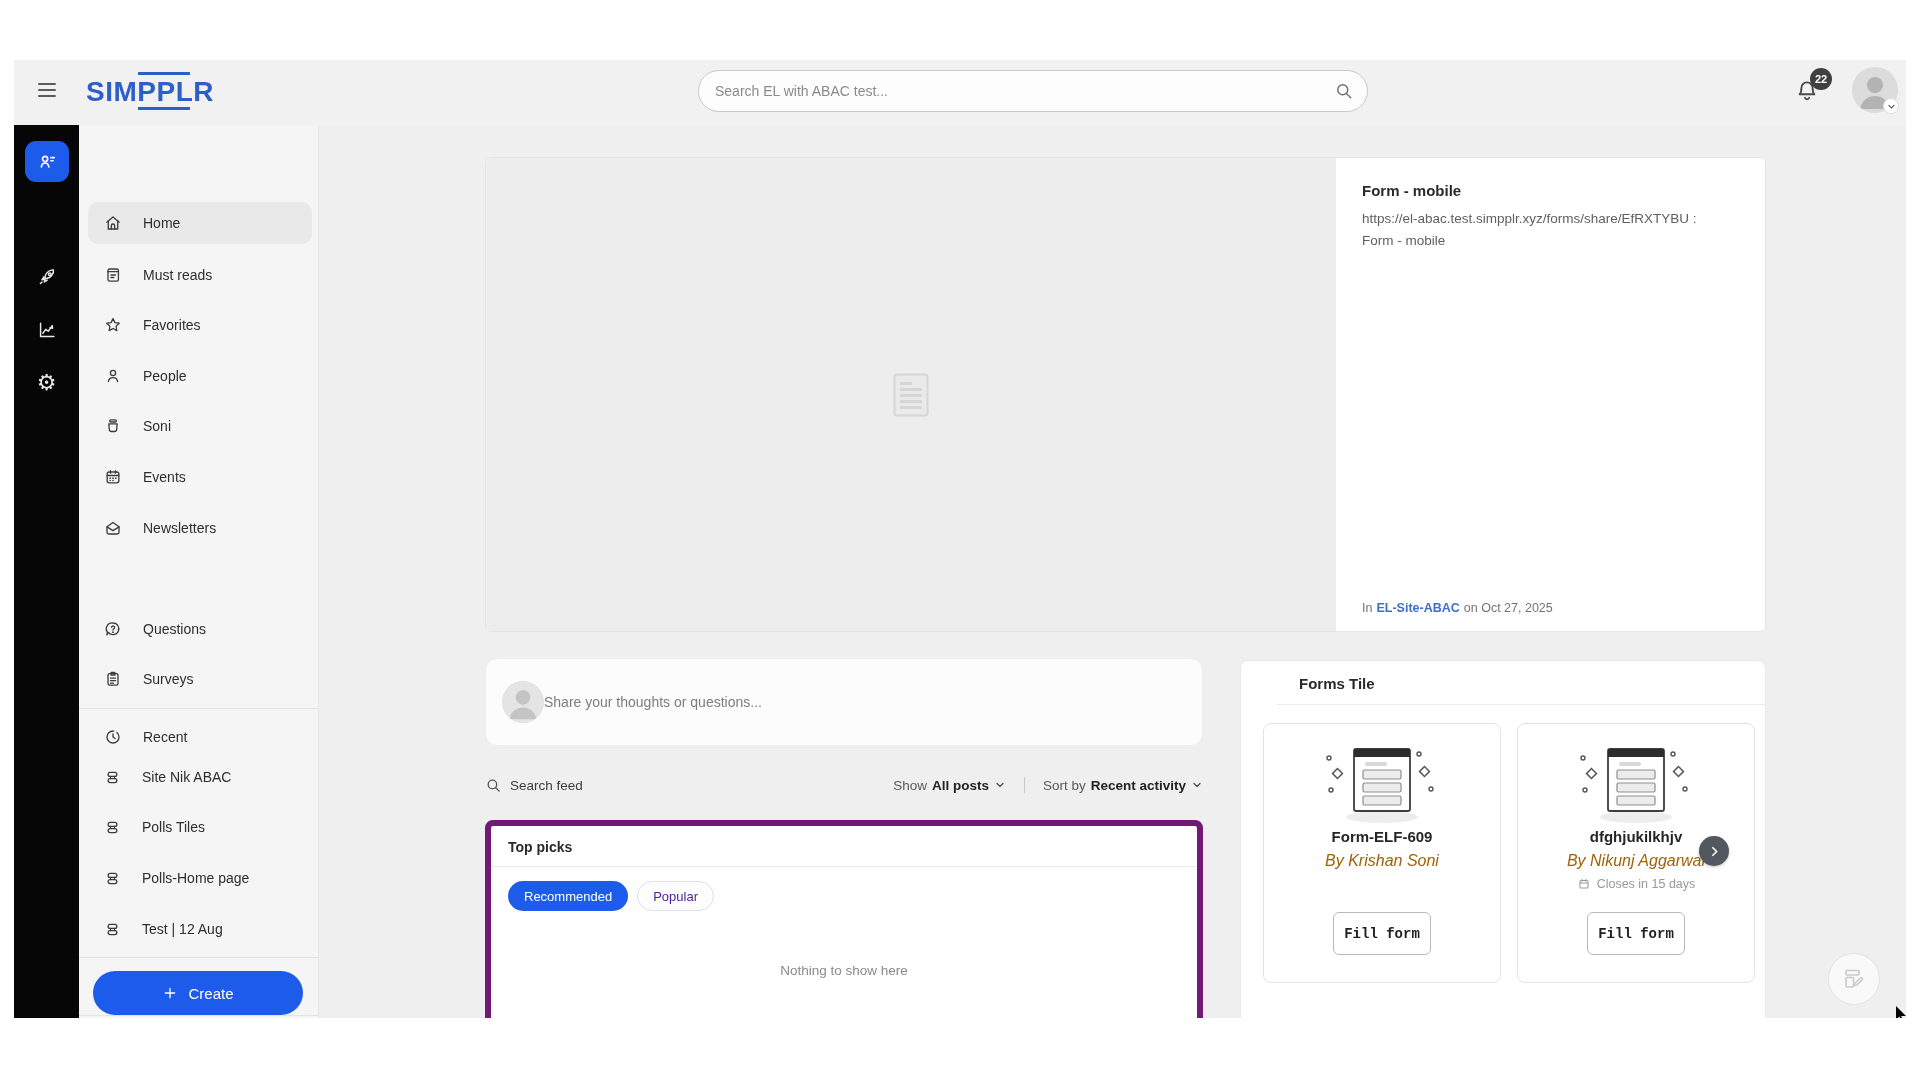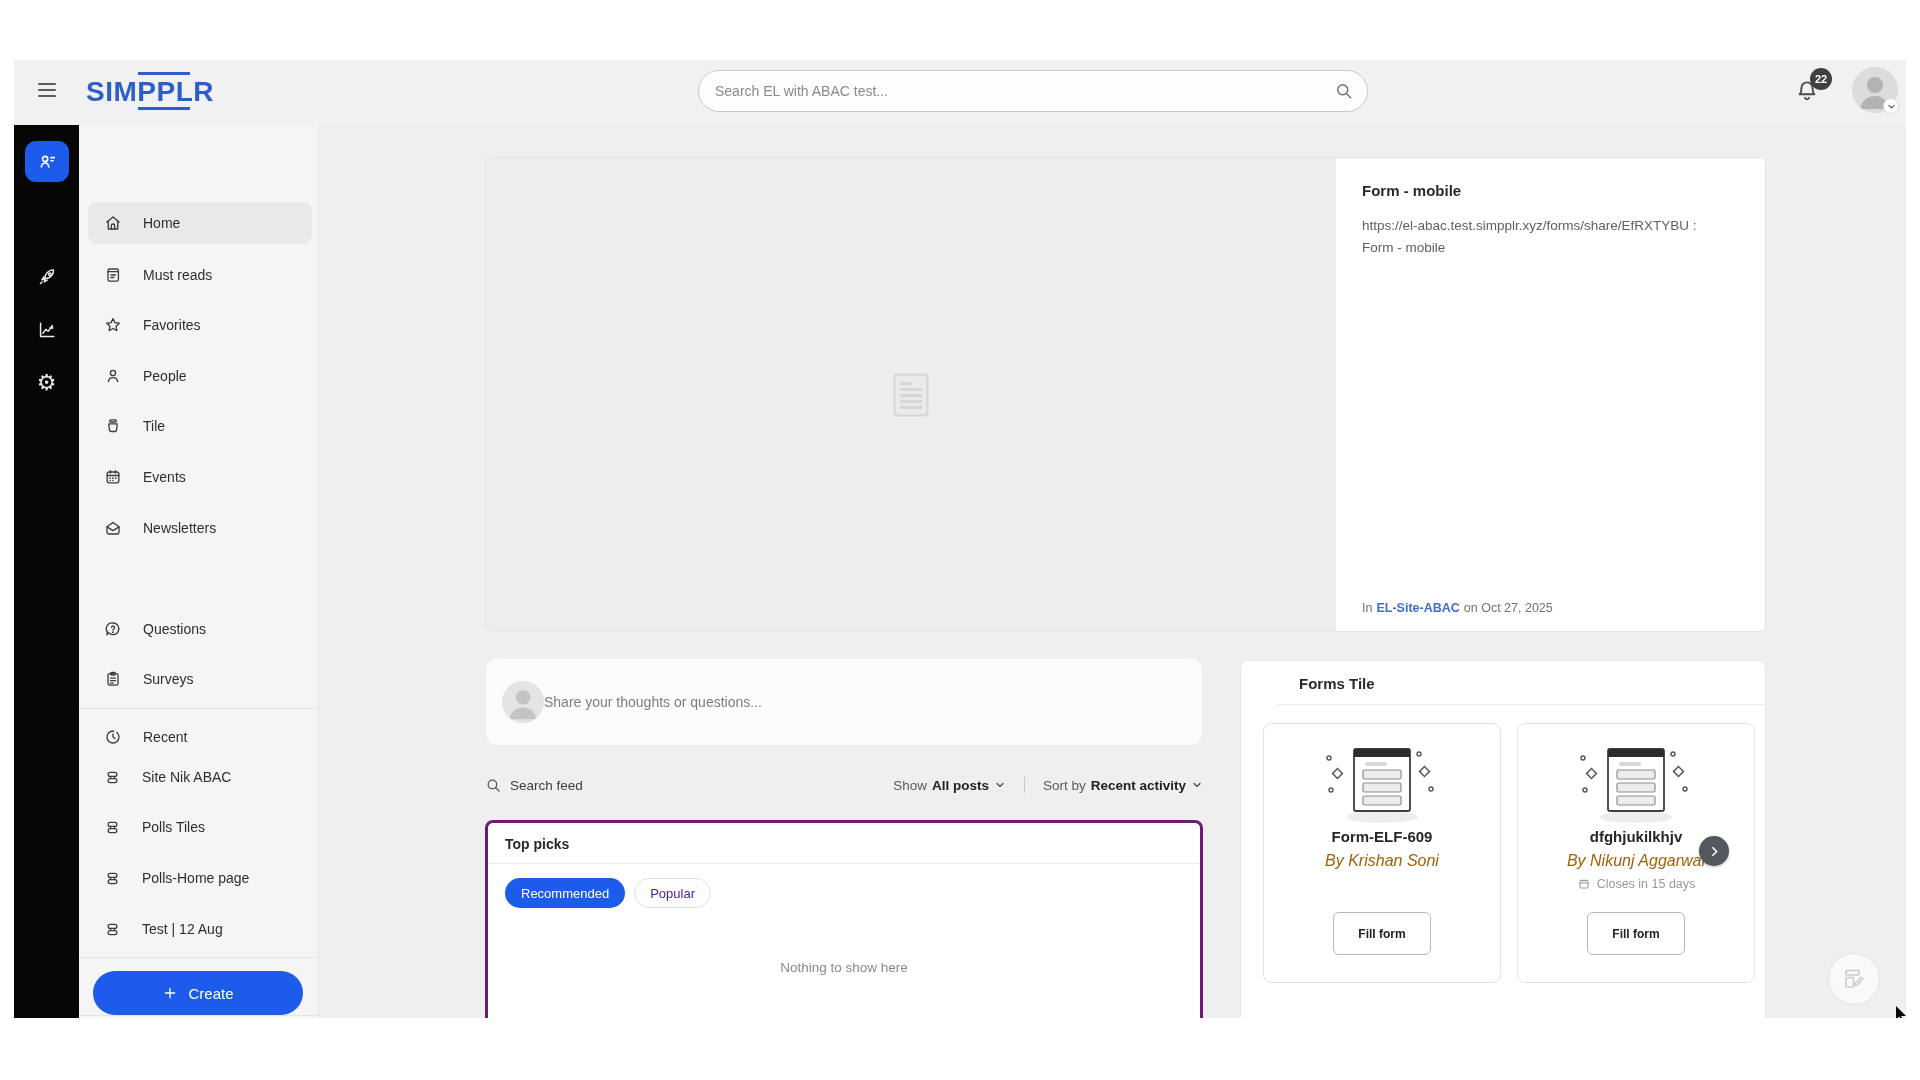--- a/index.html
+++ b/index.html
@@ -36,21 +36,21 @@
   .nav-item.active { background:#e9e9ea; }
   .nav-item.sub svg { width:19px; height:19px; }
   .nlabel { font-size:14px; color:#2e2e2e; white-space:nowrap; }
   .sb-divider { position:absolute; left:0; width:240px; height:1px; background:#e4e4e5; }
   .create-btn { position:absolute; left:14px; top:846px; width:210px; height:44px; background:#1d5ceb; border:none; border-radius:22px; color:#ffffff; font-size:15px; font-family:"Liberation Sans", sans-serif; display:flex; align-items:center; justify-content:center; gap:10px; cursor:pointer; }
 
   
   .hero { position:absolute; left:471px; top:97px; width:1281px; height:475px; background:#ffffff; border:1px solid #e4e4e5; border-radius:6px; overflow:hidden; }
   .hero-thumb { position:absolute; left:0; top:0; width:850px; height:100%; background:#ededee; display:flex; align-items:center; justify-content:center; }
   .hero-panel { position:absolute; left:850px; top:0; width:431px; height:100%; background:#fff; padding:24px 26px; }
-  .hero-title { font-size:15px; font-weight:bold; color:#2a2a2a; margin-bottom:16px; }
+  .hero-title { font-size:15px; font-weight:bold; color:#2a2a2a; margin-bottom:9px; }
   .hero-body { font-size:13.5px; color:#5f5f5f; line-height:1.62; width:352px; overflow-wrap:anywhere; }
   .hero-foot { position:absolute; left:26px; bottom:16px; font-size:12.5px; color:#737373; display:flex; gap:4px; white-space:nowrap; }
   .hero-foot a { color:#3f6ed0; text-decoration:none; font-weight:bold; cursor:pointer; }
 
   
   .composer { position:absolute; left:471px; top:598px; width:718px; height:88px; background:#fcfcfd; border:1px solid #ededee; border-radius:12px; display:flex; align-items:center; padding:0 16px; }
   .c-avatar { width:42px; height:42px; border-radius:50%; background:#e3e3e4; overflow:hidden; flex:none; }
   .composer input { flex:1; border:none; background:transparent; font-size:14px; color:#444; font-family:"Liberation Sans", sans-serif; outline:none; }
   .composer input::placeholder { color:#7d7d7d; }
 
@@ -58,38 +58,38 @@
   .feedbar { position:absolute; left:471px; top:712px; width:718px; height:26px; display:flex; align-items:center; justify-content:space-between; }
   .feedbar .left { display:flex; align-items:center; gap:8px; cursor:pointer; }
   .feedbar .left span { font-size:13.5px; color:#3d3d3d; }
   .fb-right { display:flex; align-items:center; gap:18px; }
   .fb-group { display:flex; align-items:center; gap:5px; cursor:pointer; }
   .fb-label { font-size:13.5px; color:#5a5a5a; }
   .fb-value { font-size:13.5px; font-weight:bold; color:#222; }
   .fb-sep { width:1px; height:16px; background:#c8c8c8; }
 
   
-  .toppicks { position:absolute; left:471px; top:760px; width:718px; height:245px; background:#fff; border:3px solid #701a75; border-radius:8px; }
+  .toppicks { position:absolute; left:471px; top:760px; width:718px; height:245px; background:#fff; border:6px solid #701a75; border-radius:8px; }
   .tp-head { padding:13px 17px 11px; font-size:14px; font-weight:bold; color:#2a2a2a; border-bottom:1px solid #ebebec; }
   .tp-tabs { display:flex; gap:9px; padding:14px 17px; }
   .pill { height:30px; border-radius:15px; display:flex; align-items:center; padding:0 15px; font-size:13px; cursor:pointer; border:1px solid transparent; }
   .pill.on { background:#1d5ceb; color:#fff; }
   .pill.off { background:#fdfdfd; color:#4c1d95; border-color:#e1e1e2; }
   .tp-empty { text-align:center; margin-top:38px; font-size:13.5px; color:#8a8a8a; }
 
   
   .forms { position:absolute; left:1226px; top:600px; width:526px; height:403px; background:#fff; border:1px solid #e9e9ea; border-radius:8px; overflow:hidden; }
   .fm-head { padding:14px 22px 12px; font-size:15px; font-weight:bold; color:#2a2a2a; border-bottom:1px solid #ebebec;margin-left:36px; }
   .fm-card { position:absolute; top:62px; width:238px; height:260px; background:#fff; border:1px solid #e3e3e4; border-radius:8px; display:flex; flex-direction:column; align-items:center; overflow:hidden; }
   .fm-card.c1 { left:22px; } .fm-card.c2 { left:276px; }
   .fm-illu { margin-top:14px; }
   .fm-name { font-size:15px; font-weight:bold; color:#262626; margin-top:2px; white-space:nowrap; }
   .fm-by { font-size:16px; color:#a16207; margin-top:7px; white-space:nowrap; max-width:210px; overflow:hidden;font-style:italic; }
   .fm-closes { display:flex; align-items:center; gap:6px; font-size:12.5px; color:#999; margin-top:7px; white-space:nowrap; }
-  .fm-btn { position:absolute; bottom:27px; left:50%; transform:translateX(-50%); width:98px; height:43px; background:#fff; border:1px solid #b9b9b9; border-radius:6px; font-size:12px; font-weight:bold; color:#222; font-family:Liberation Sans, sans-serif; cursor:pointer; }
+  .fm-btn { position:absolute; bottom:27px; left:50%; transform:translateX(-50%); width:98px; height:43px; background:#fff; border:1px solid #b9b9b9; border-radius:6px; font-size:14px; font-weight:bold; color:#222; font-family:Liberation Mono, monospace; cursor:pointer; }
   .next-arrow { position:absolute; left:1685px; top:776px; width:30px; height:30px; border-radius:50%; background:#53585e; display:flex; align-items:center; justify-content:center; z-index:6; cursor:pointer; box-shadow:0 1px 3px rgba(0,0,0,.25); }
 
   
   .fab { position:absolute; left:1814px; top:893px; width:52px; height:52px; border-radius:50%; background:rgba(255,255,255,.6); border:1px solid #e3e3e4; display:flex; align-items:center; justify-content:center; cursor:pointer; }
   .cursor { position:absolute; left:1879px; top:945px; }
 </style>
 </head>
 <body>
 
 <div id="stage">
@@ -194,21 +194,21 @@
             <path d="M6.4 18.6c.6-3.1 2.9-4.7 5.6-4.7s5 1.6 5.6 4.7"></path>
           </svg>
       <span class="nlabel">People</span>
     </div>
 
     <div class="nav-item" style="top:280px">
       <svg width="20" height="20" viewBox="0 0 24 24" fill="none" stroke="#3c3c3c" stroke-width="1.6" stroke-linecap="round" stroke-linejoin="round">
             <rect x="8" y="4.6" width="8" height="2.6" rx="1.3"></rect>
             <path d="M7 9.4h10l-.6 6.8a2.6 2.6 0 0 1-2.6 2.4h-3.6a2.6 2.6 0 0 1-2.6-2.4z"></path>
           </svg>
-      <span class="nlabel">Tile</span>
+      <span class="nlabel">Soni</span>
     </div>
 
     <div class="nav-item" style="top:331px">
       <svg width="20" height="20" viewBox="0 0 24 24" fill="none" stroke="#3c3c3c" stroke-width="1.6" stroke-linecap="round">
             <rect x="5" y="6" width="14" height="13" rx="2.4"></rect>
             <path d="M5 10.2h14M9 4.4v3M15 4.4v3"></path>
             <path d="M8.6 13.4h.01M12 13.4h.01M15.4 13.4h.01M8.6 16.2h.01M12 16.2h.01" stroke-width="2"></path>
           </svg>
       <span class="nlabel">Events</span>
     </div>

